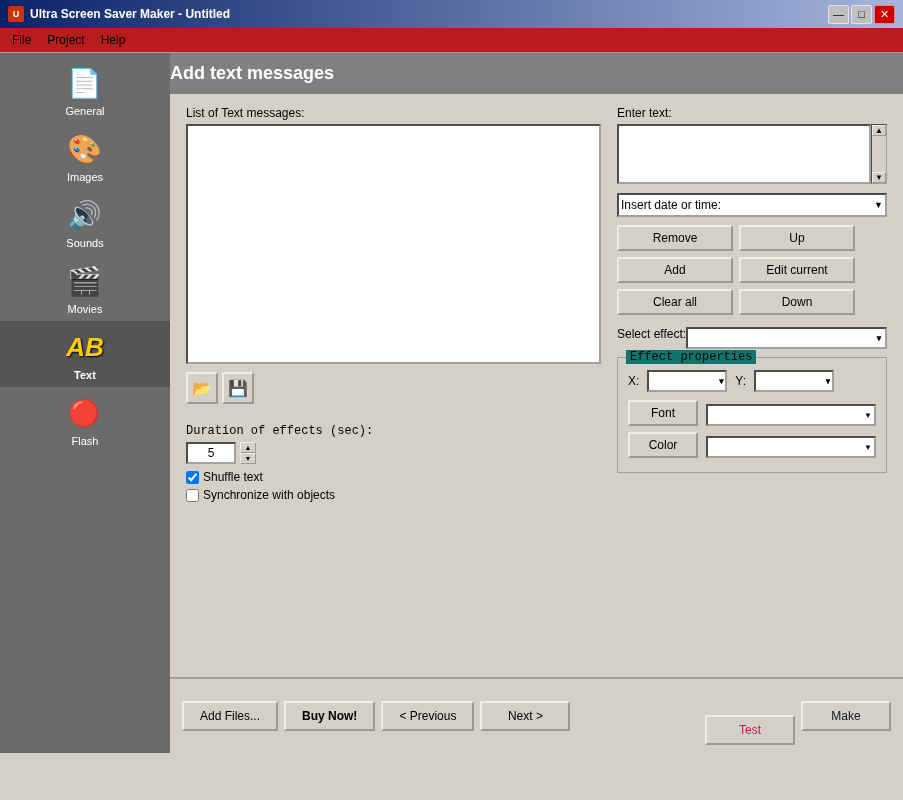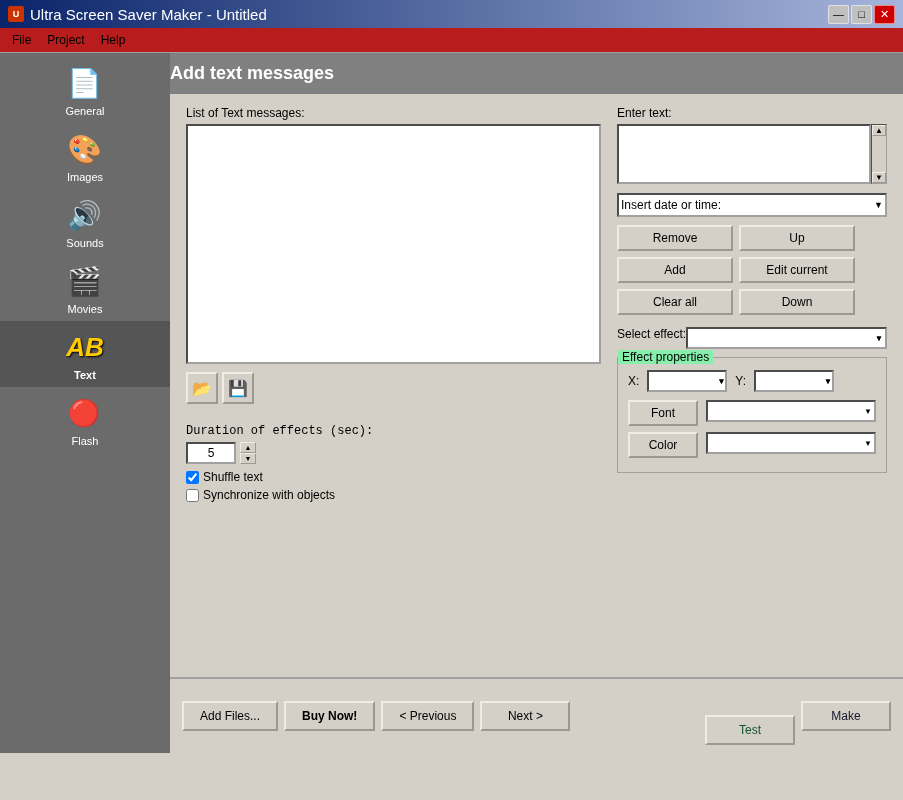--- a/index.html
+++ b/index.html
@@ -9,21 +9,21 @@
       background: linear-gradient(to right, #0a246a, #a6b5db);
       color: white;
       padding: 4px 8px;
       display: flex;
       align-items: center;
       justify-content: space-between;
       height: 28px;
     }
     .title-bar-left { display: flex; align-items: center; gap: 6px; }
     .title-bar-icon { width: 16px; height: 16px; background: #cc3300; border-radius: 2px; display: flex; align-items: center; justify-content: center; color: white; font-size: 9px; font-weight: bold; }
-    .title-bar-title { font-size: 15px; font-weight: normal; }
+    .title-bar-title { font-size: 12px; font-weight: bold; }
     .title-bar-buttons { display: flex; gap: 2px; }
     .title-btn {
       width: 21px; height: 19px; border: 1px solid #fff8; background: #c0c0c0;
       color: black; font-size: 11px; cursor: pointer; display: flex; align-items: center; justify-content: center;
       border-radius: 2px;
     }
     .title-btn.close { background: #cc0000; color: white; }
 
     .menu-bar {
       background: #b91c1c;
@@ -235,24 +235,25 @@
 
     .effect-group {
       border: 1px solid #a0a0a0;
       padding: 8px 10px;
       position: relative;
       margin-top: 4px;
     }
     .effect-group-legend {
       position: absolute;
       top: -8px;
-      left: 0;
-      background: #86efac;
+      left: 8px;
+      background: #0f766e;
       padding: 0 4px;
       font-size: 12px;
+      font-family: Liberation Mono, monospace;
     }
 
     .effect-xy-row {
       display: flex;
       align-items: center;
       gap: 8px;
       margin-bottom: 8px;
       margin-top: 4px;
     }
     .xy-label { font-size: 12px; }
@@ -261,21 +262,21 @@
       height: 22px;
       background: white;
       border: 2px inset #a0a0a0;
       font-size: 12px;
       appearance: none;
       -webkit-appearance: none;
     }
 
     .effect-row {
       display: flex;
-      align-items: flex-start;
+      align-items: flex-end;
       gap: 8px;
       margin-bottom: 6px;
     }
     .effect-btn {
       width: 70px;
       background: #d4d0c8;
       border: 2px outset #f0ece0;
       padding: 4px 8px;
       font-size: 12px;
       cursor: pointer;
@@ -512,18 +513,18 @@
         </div>
       </div>
     </div>
 
     <div class="bottom-bar">
       <button class="bottom-btn">Add Files...</button>
       <button class="bottom-btn bold">Buy Now!</button>
       <button class="bottom-btn">&lt; Previous</button>
       <button class="bottom-btn">Next &gt;</button>
       <div class="spacer"></div>
-      <button class="bottom-btn" disabled="" style="color:#14532d;margin-top:28px;">Test</button>
+      <button class="bottom-btn" disabled="" style="color:#be185d;margin-top:28px;">Test</button>
       <button class="bottom-btn" disabled="" style="color:#0f172a;">Make</button>
     </div>
 
   </div>
 </div>
 
 </body></html>

